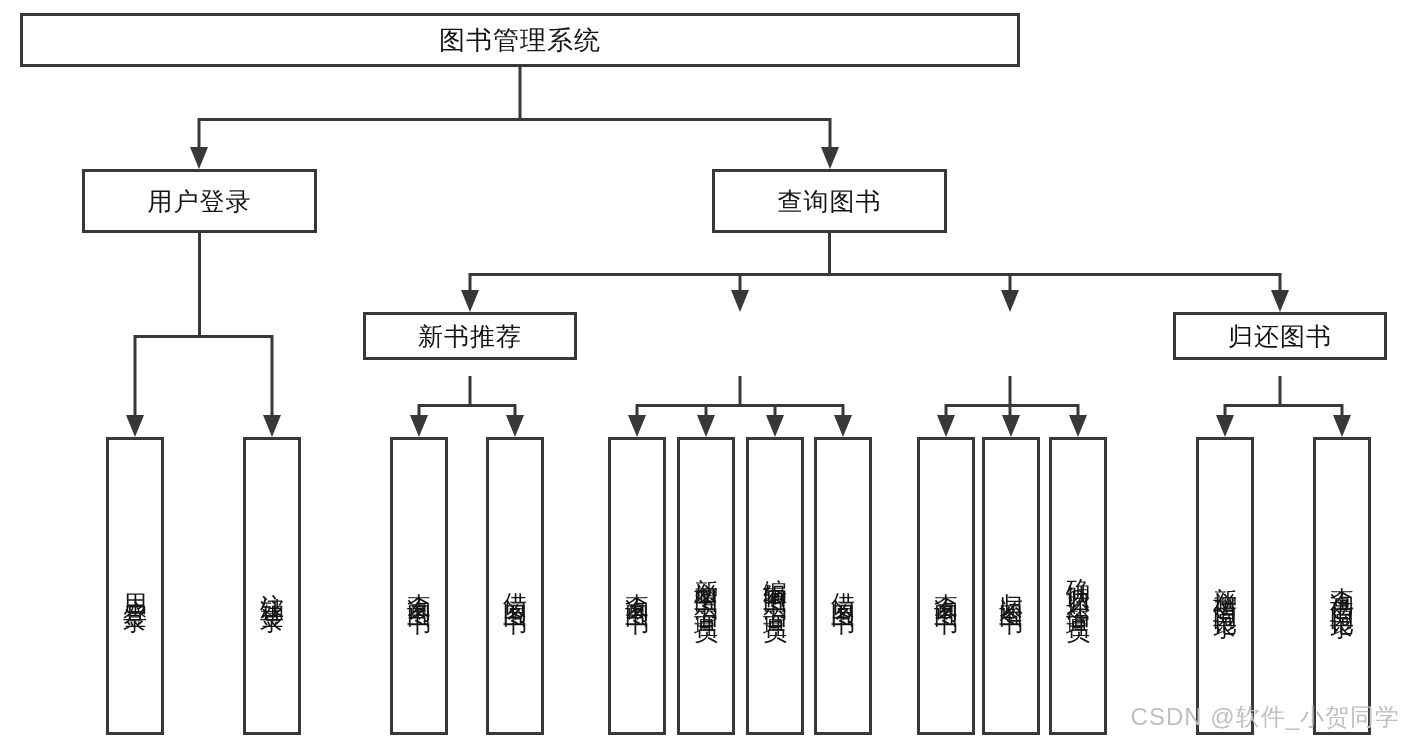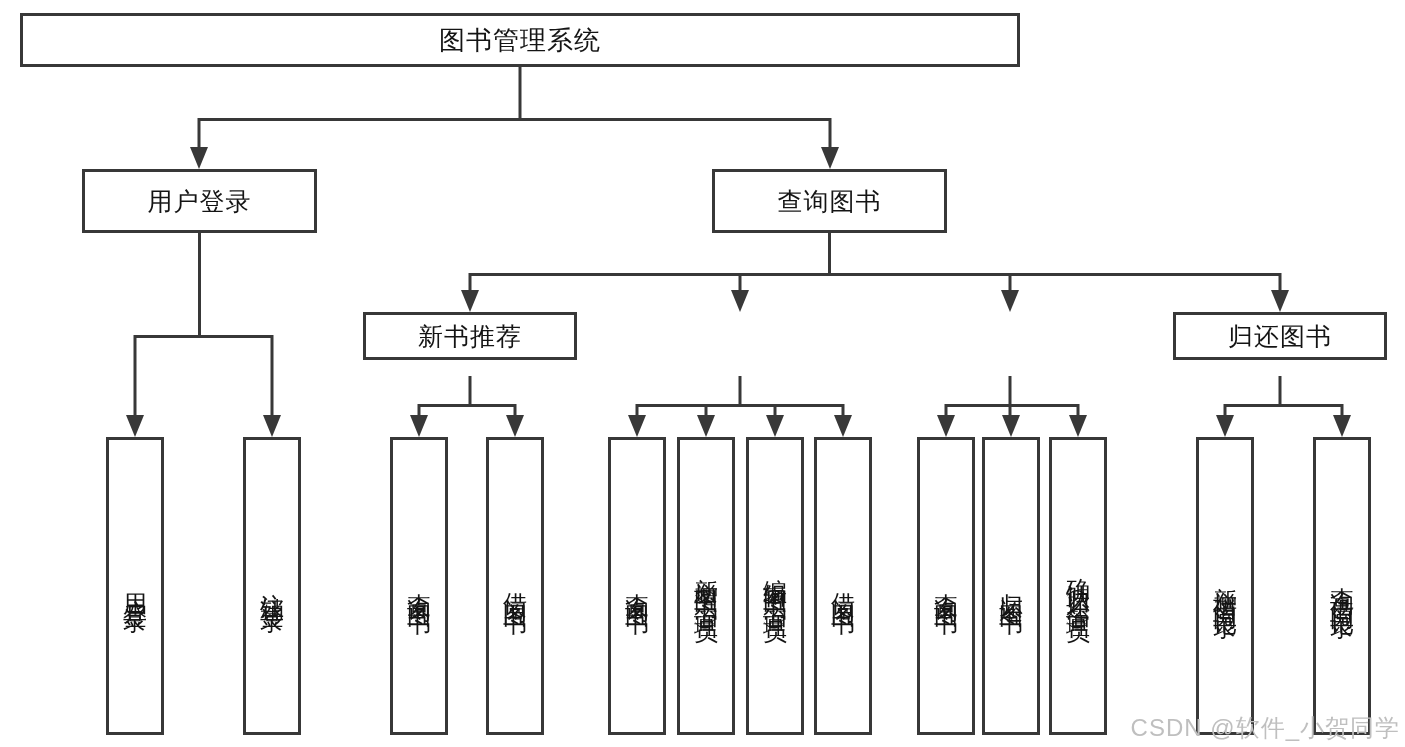--- a/index.html
+++ b/index.html
@@ -30,21 +30,21 @@
   .leaf {
     top: 437px; width: 58px; height: 298px;
     writing-mode: vertical-rl;
     text-orientation: mixed;
     font-size: 24px;
     letter-spacing: 6px;
     line-height: 1;
   }
   .watermark {
     position: absolute;
-    right: 5px; bottom: 3px;
+    right: 5px; bottom: 14px;
     font-size: 24px;
     color: #bfbfbf;
     letter-spacing: 1px;
     z-index: 5;
     white-space: nowrap;
   }
 </style>
 </head>
 <body>
 

